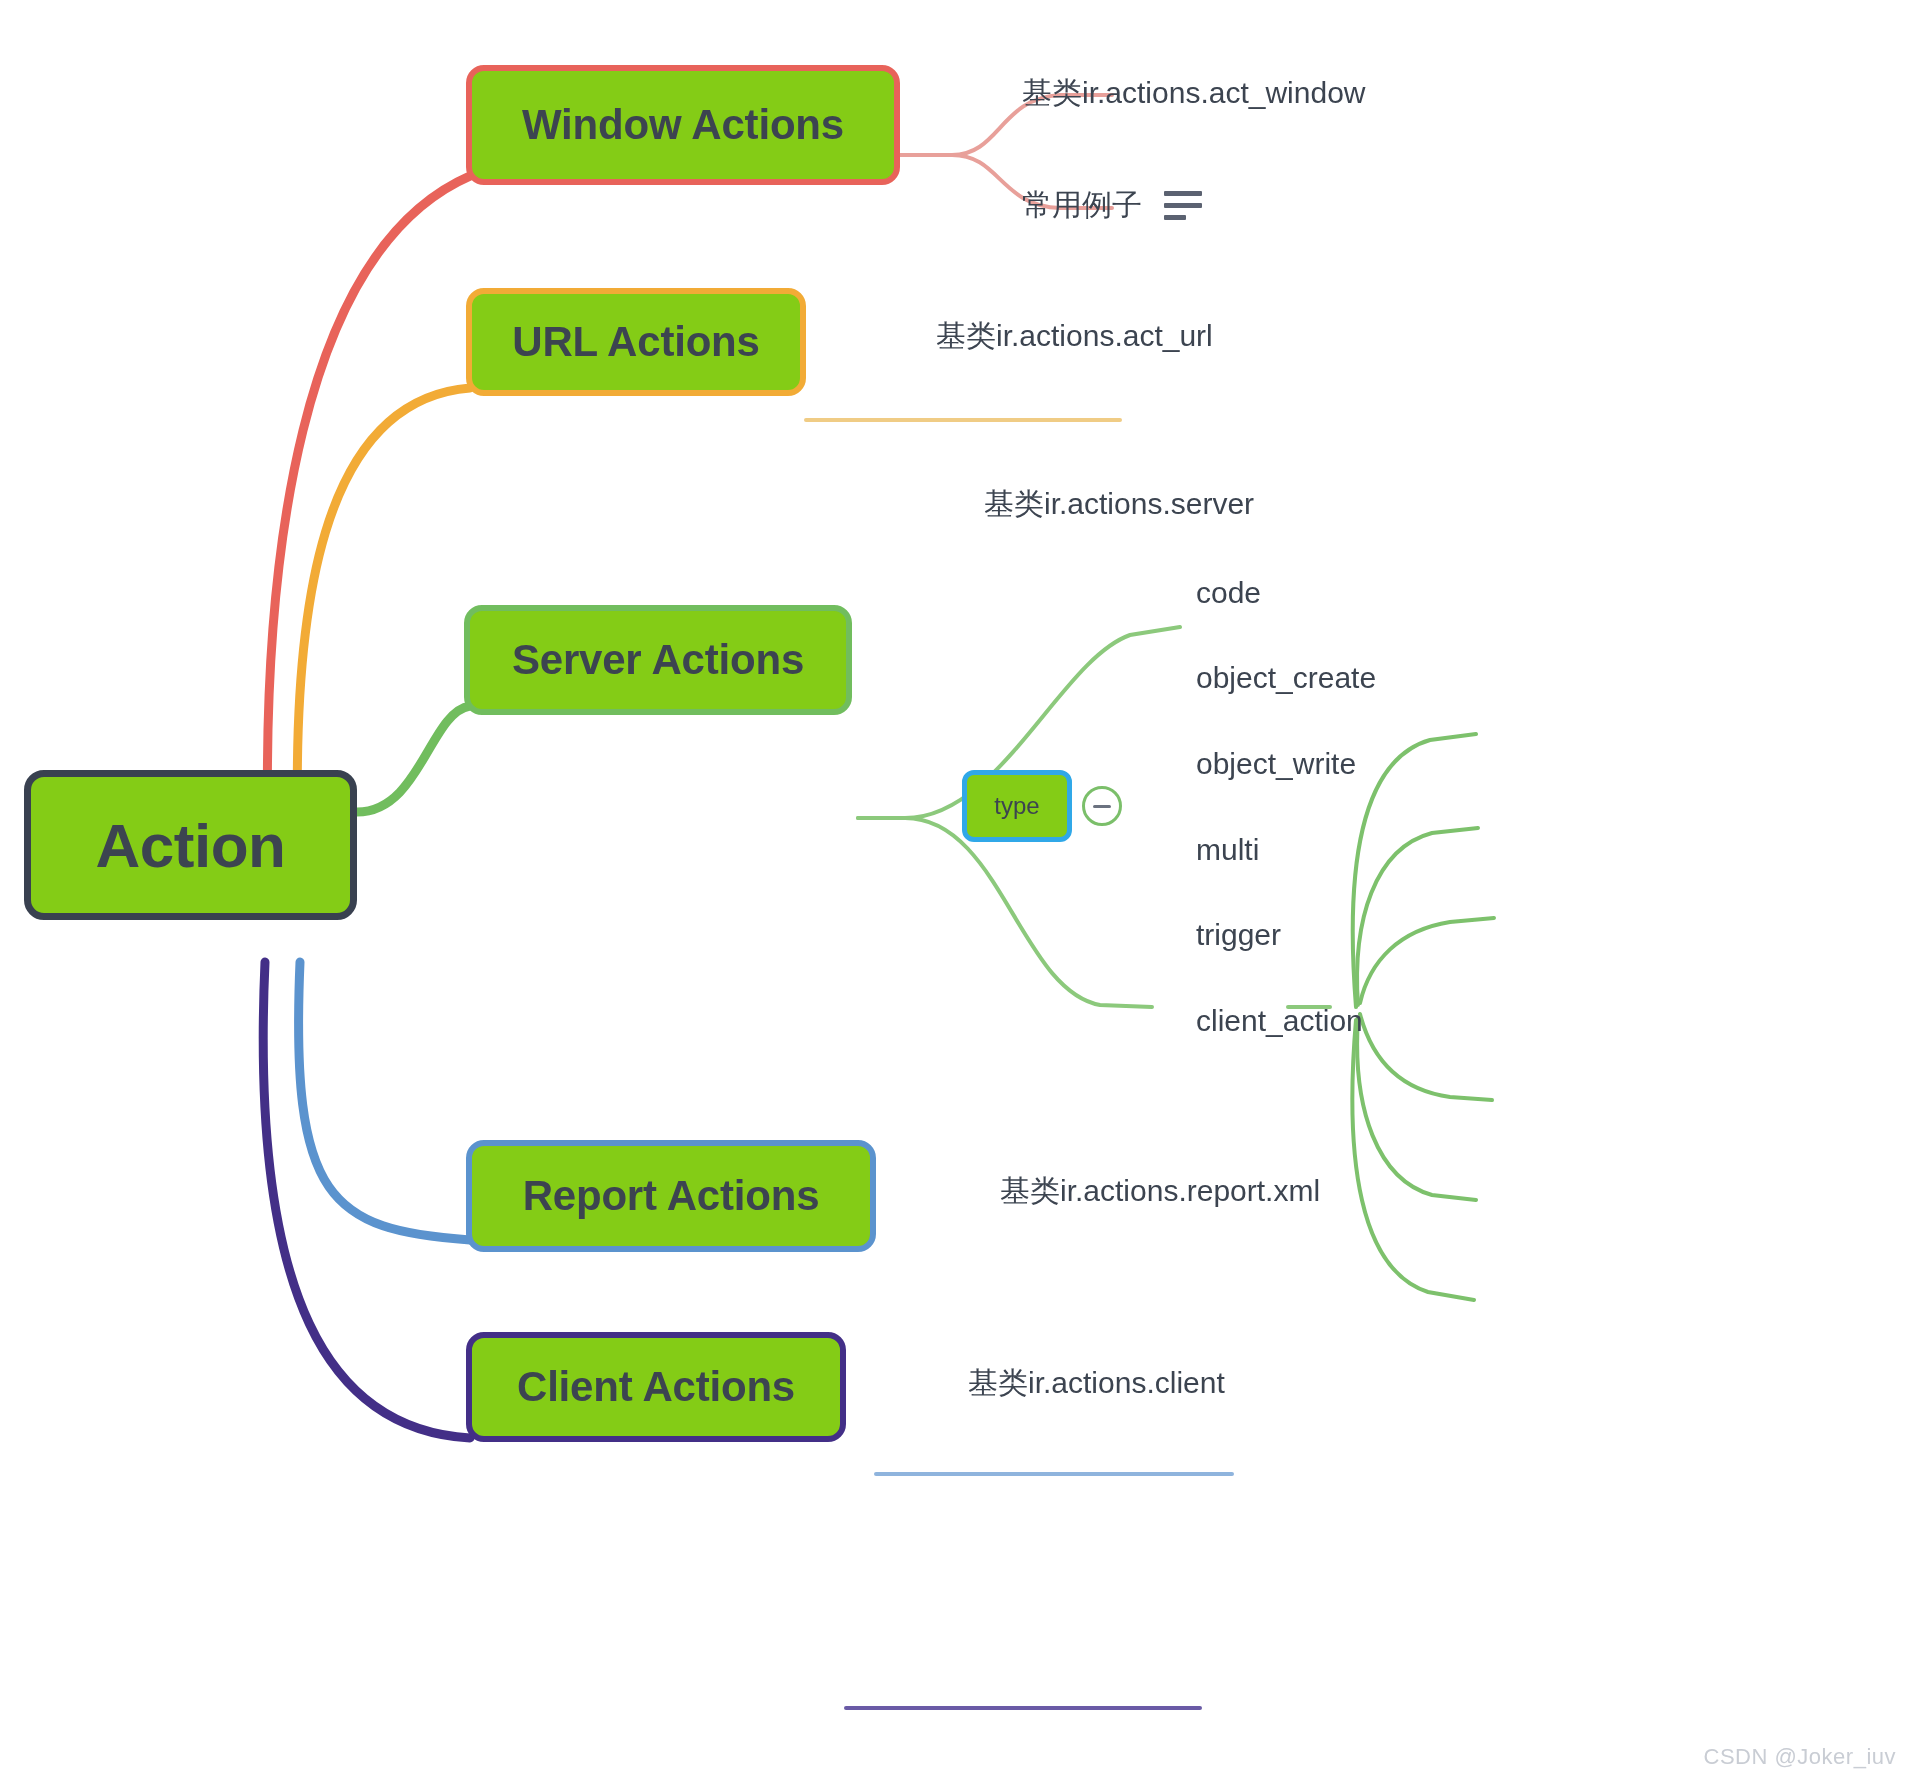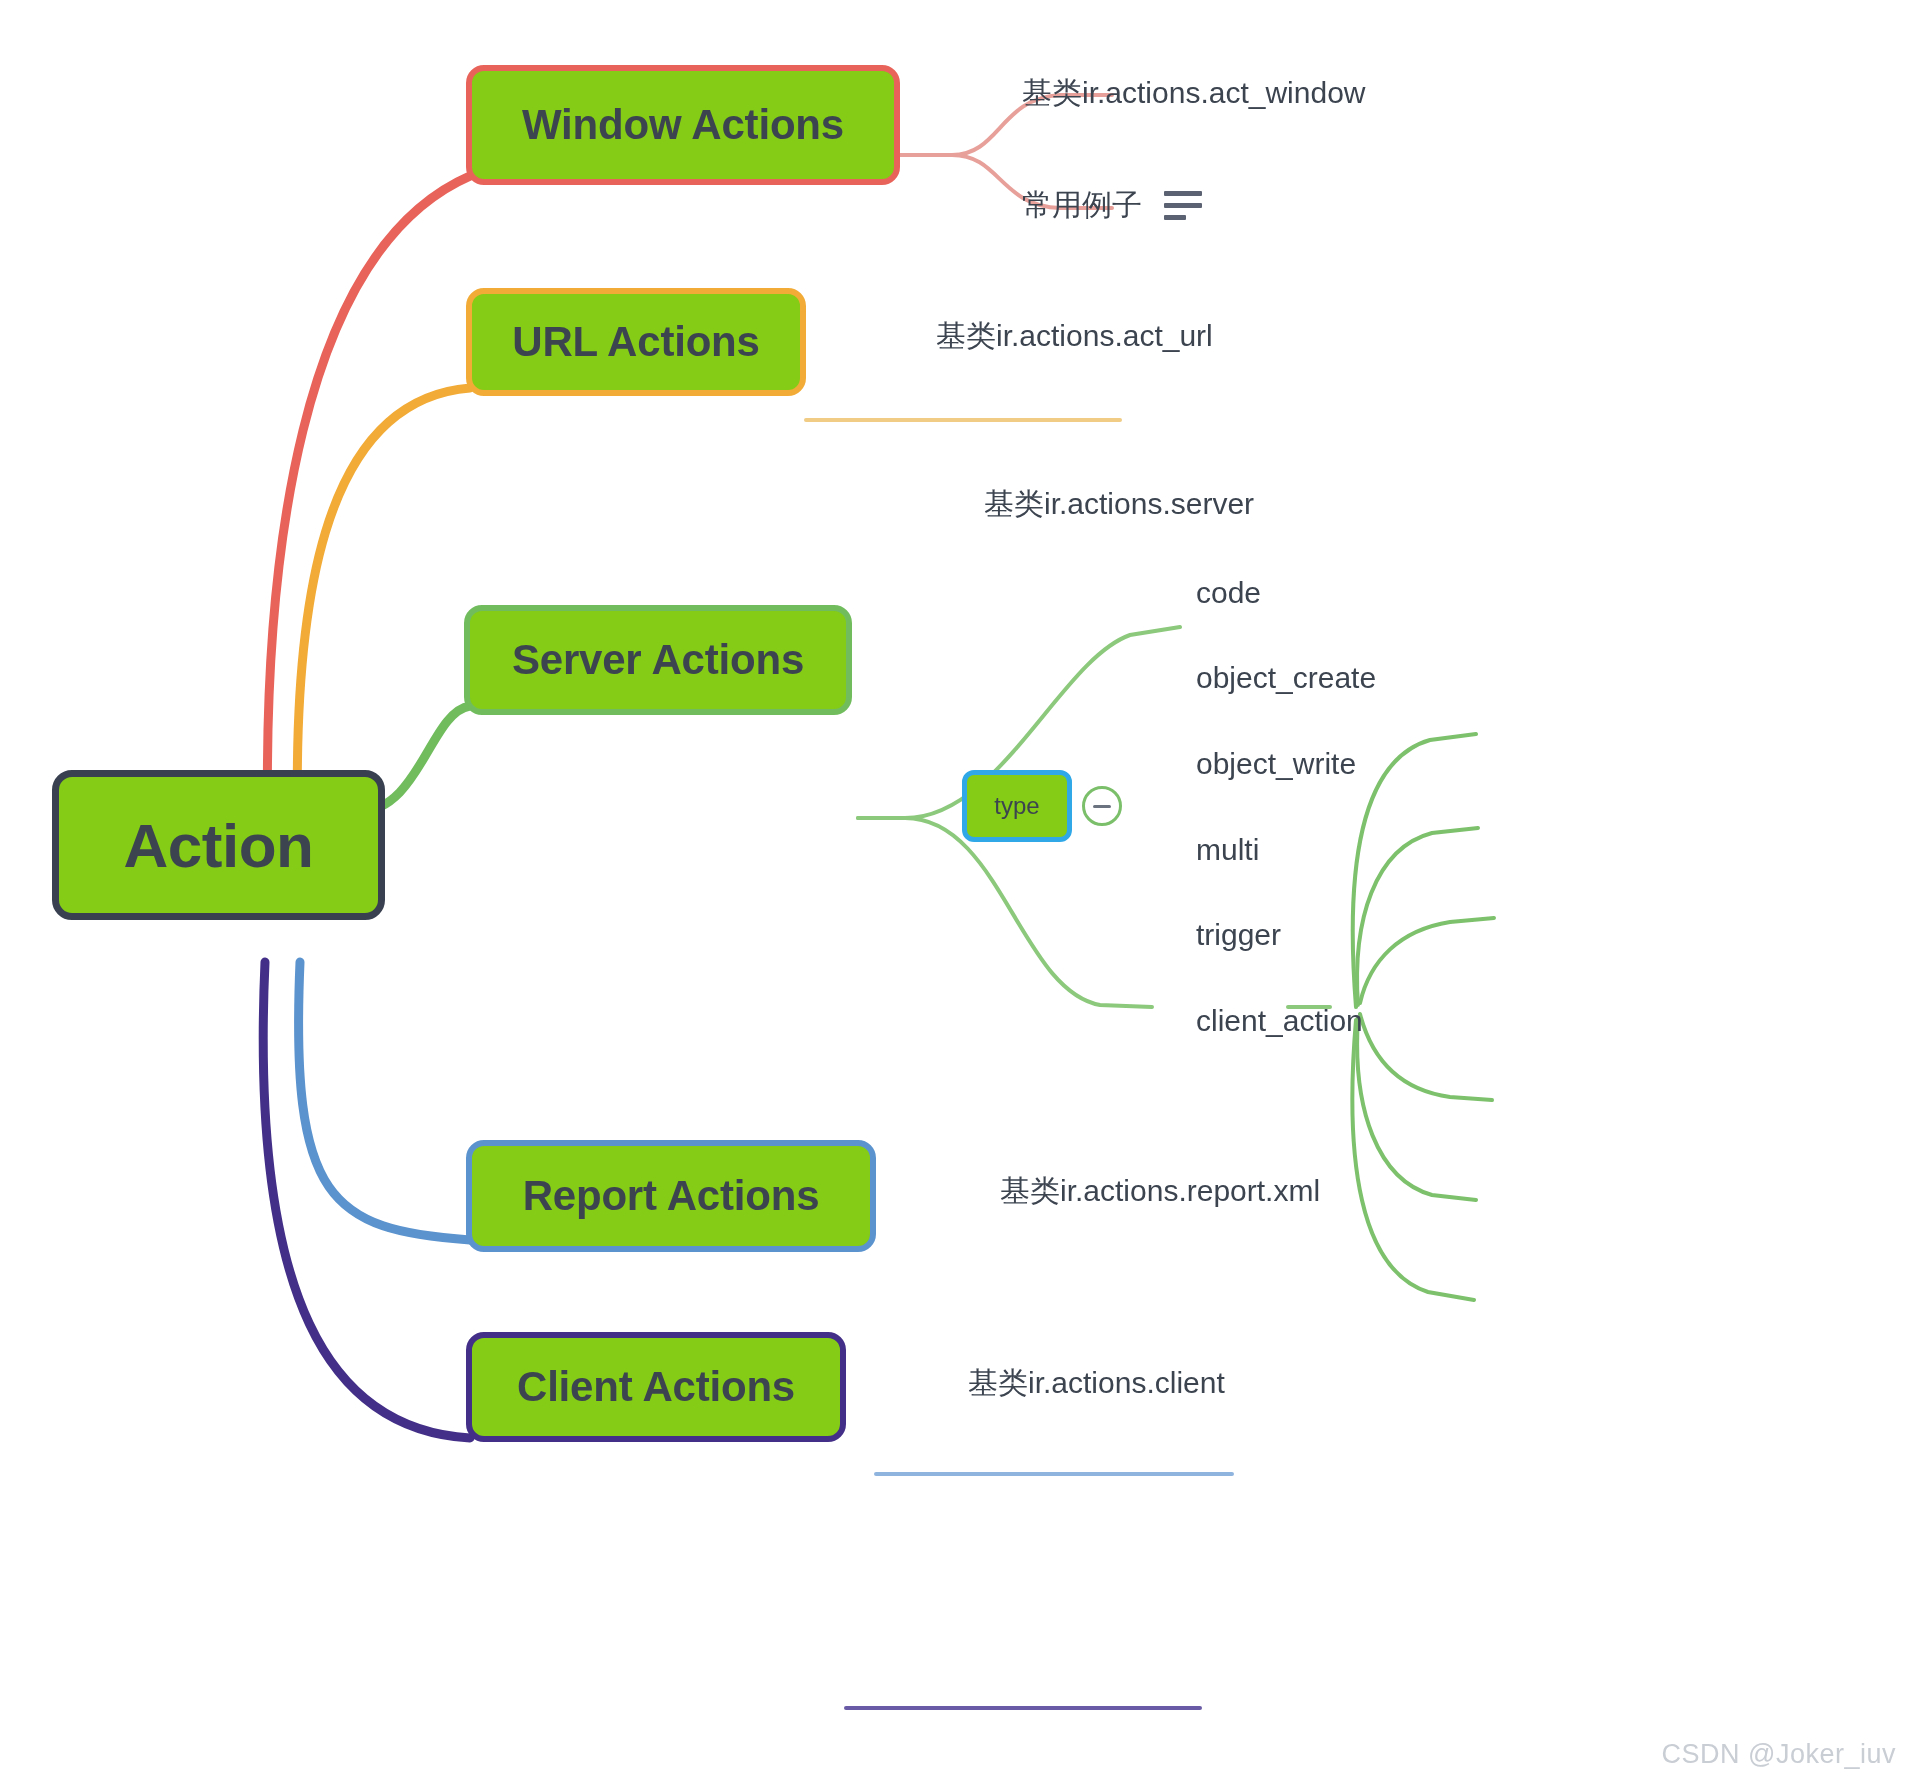--- a/index.html
+++ b/index.html
@@ -113,21 +113,21 @@
     height: 3px;
     background: #6b7280;
     border-radius: 2px;
   }
 
   
   #watermark {
     position: absolute;
     right: 20px;
     bottom: 14px;
-    font-size: 27px;
+    font-size: 22px;
     color: #c9cdd4;
     letter-spacing: 0.5px;
     z-index: 4;
     white-space: nowrap;
   }
 </style>
 </head>
 <body>
 
 <div id="mindmap-root">
@@ -165,21 +165,21 @@
 
     <path d="M 1358 1018 C 1352 1110 1378 1180 1432 1195 L 1476 1200" fill="none" stroke="#7dc16c" stroke-width="4" stroke-linecap="round"></path>
 
     <path d="M 1356 1020 C 1344 1160 1360 1270 1428 1292 L 1474 1300" fill="none" stroke="#7dc16c" stroke-width="4" stroke-linecap="round"></path>
 
     <path d="M 876 1474 L 1232 1474" fill="none" stroke="#8fb4dd" stroke-width="4" stroke-linecap="round"></path>
 
     <path d="M 846 1708 L 1200 1708" fill="none" stroke="#6a5ba6" stroke-width="4" stroke-linecap="round"></path>
   </svg>
 
-  <div class="node node-root" style="left:24px; top:838px; width:333px; height:150px; transform:translateY(-68px);margin-left:28px;">
+  <div class="node node-root" style="left:24px; top:838px; width:333px; height:150px; transform:translateY(-68px);">
     <span>Action</span>
   </div>
 
   <div class="node node-branch" style="left:466px; top:65px; width:434px; height:120px; border-color:#e8635a;">
     <span>Window Actions</span>
   </div>
 
   <div class="leaf" style="left:1022px; top:78px;">
     <span>基类ir.actions.act_window</span>
   </div>

